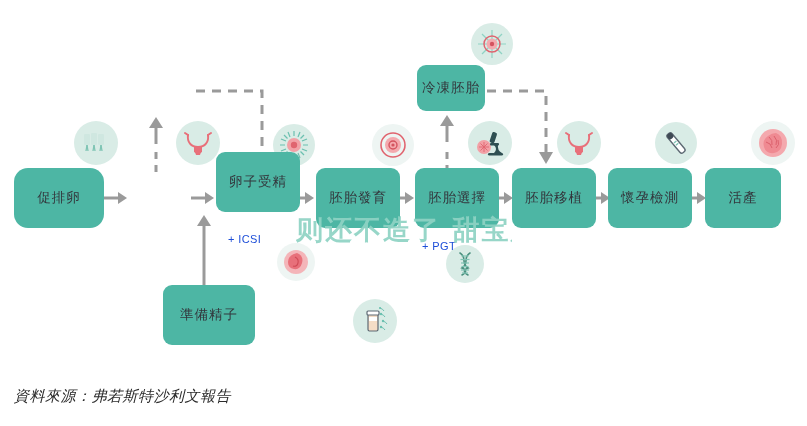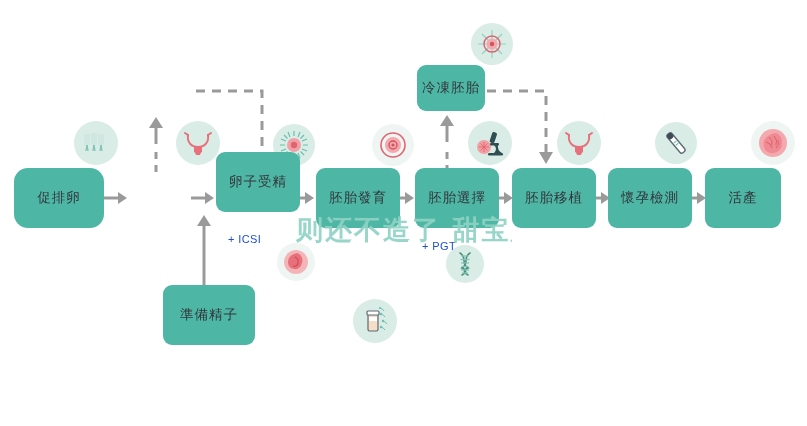--- a/index.html
+++ b/index.html
@@ -344,14 +344,15 @@
   <div class="box" style="left:417px; top:65px; width:68px; height:46px;">冷凍胚胎</div>
 
   <div class="box" style="left:163px; top:285px; width:92px; height:60px;font-family:Liberation Serif, serif;">準備精子</div>
 
   <div class="sub-label" style="left:228px; top:233px;">+ ICSI</div>
 
   <div class="sub-label" style="left:422px; top:240px;">+ PGT</div>
 
   <div class="watermark" style="left:296px; top:212px; width:216px;">则还不造了 甜宝胚胎</div>
 
+  <div class="source">資料來源：弗若斯特沙利文報告</div>
 
 </div>
 
 </body></html>

